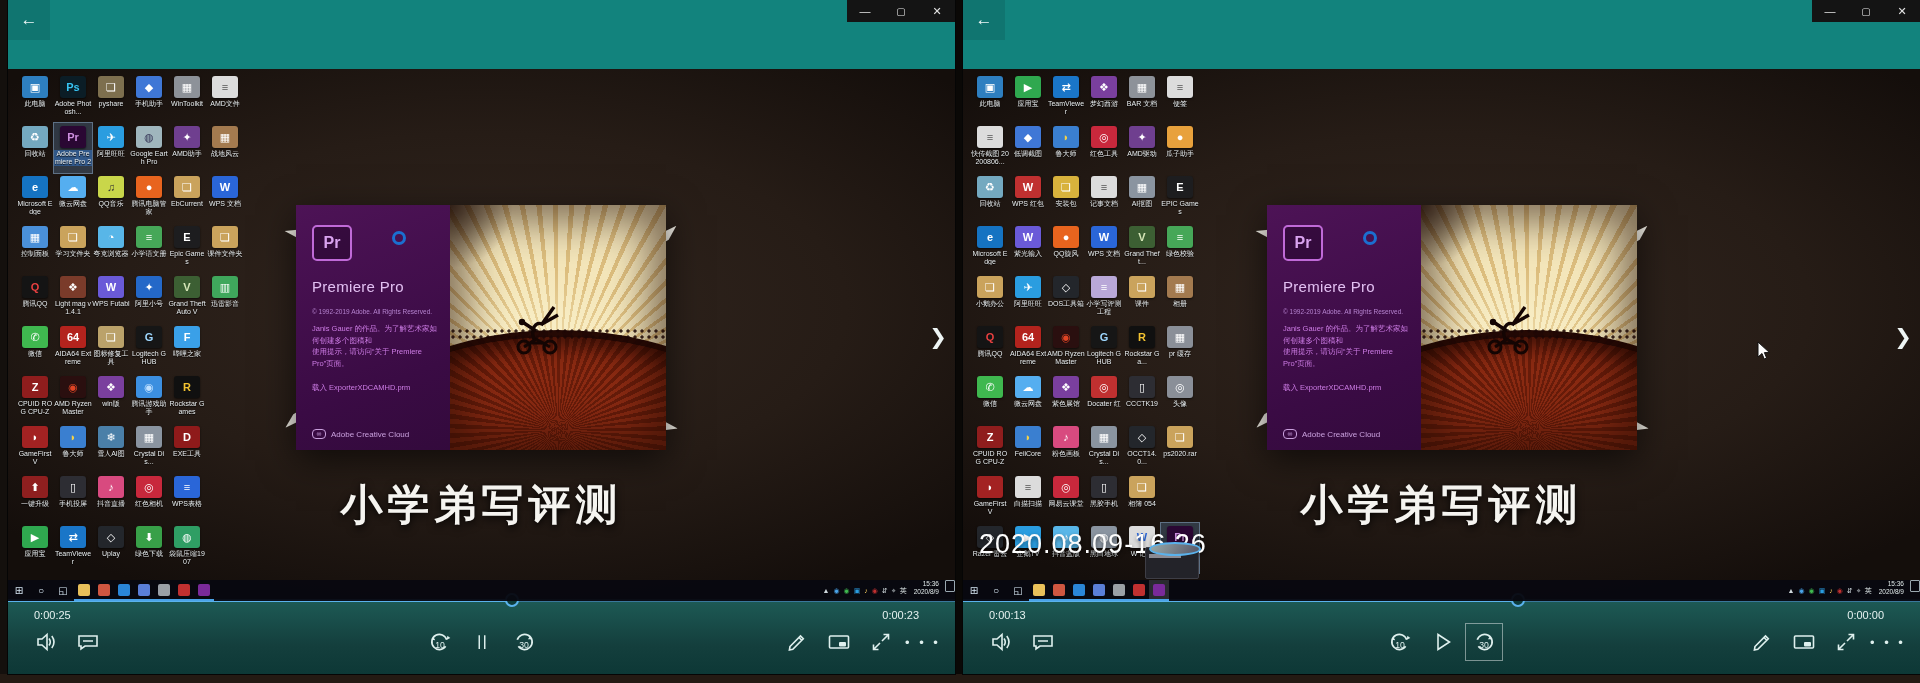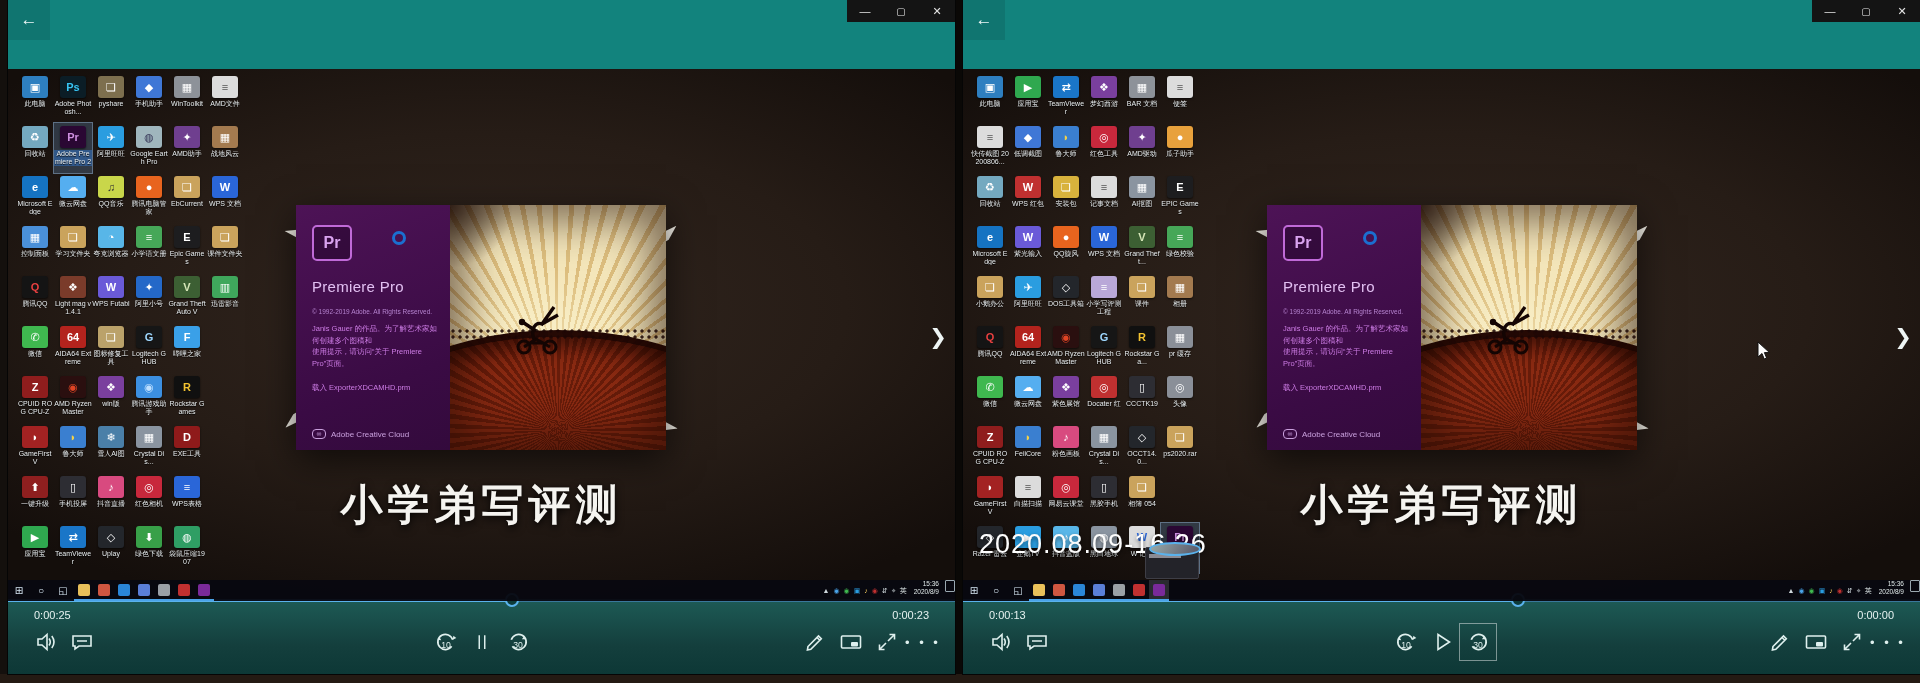--- a/index.html
+++ b/index.html
@@ -93,22 +93,22 @@
 
   
   .controls { position:absolute; left:0; right:0; top:601px; height:73px;
     background:linear-gradient(#1d5a55 0%, #143f3d 60%, #0d3836 100%); }
   .seek { position:absolute; left:0; right:0; top:-2px; height:3px; cursor:pointer; }
   .seek-fill { position:absolute; left:0; top:0; bottom:0; background:#5ab2ec; }
   .seek-rest { position:absolute; right:0; top:0; bottom:0; background:#39789c; }
   .thumb { position:absolute; top:-6px; width:14px; height:14px; border-radius:50%;
     border:2px solid #5ab2ec; background:#0e3a38; }
   .time { position:absolute; top:8px; font-size:11px; color:#e6f2f0; }
-  .time.elapsed { left:26px; } .time.remaining { right:26px; }
-  .ctl-group { position:absolute; top:23px; display:flex; }
+  .time.elapsed { left:26px; } .time.remaining { right:36px; }
+  .ctl-group { position:absolute; top:23px; display:flex; gap:6px; }
   .ctl-left { left:20px; } .ctl-center { left:50%; transform:translateX(-50%); } .ctl-right { right:14px; }
   .cbtn { width:36px; height:36px; display:flex; align-items:center; justify-content:center; cursor:pointer; color:#dff0ee; }
   .cbtn svg { stroke:#dff0ee; fill:none; stroke-width:1.6; }
   .cbtn svg text { fill:#dff0ee; stroke:none; font-family:"Liberation Sans",sans-serif; }
   .cbtn.focused { outline:1px solid rgba(255,255,255,.45); }
   .more-dots { letter-spacing:3px; font-size:13px; color:#dff0ee; }
 
   .next-chevron { position:absolute; right:2px; top:246px; width:30px; height:44px; z-index:9;
     display:flex; align-items:center; justify-content:center; color:#eef5f4; font-size:21px; cursor:pointer; }
 </style>

